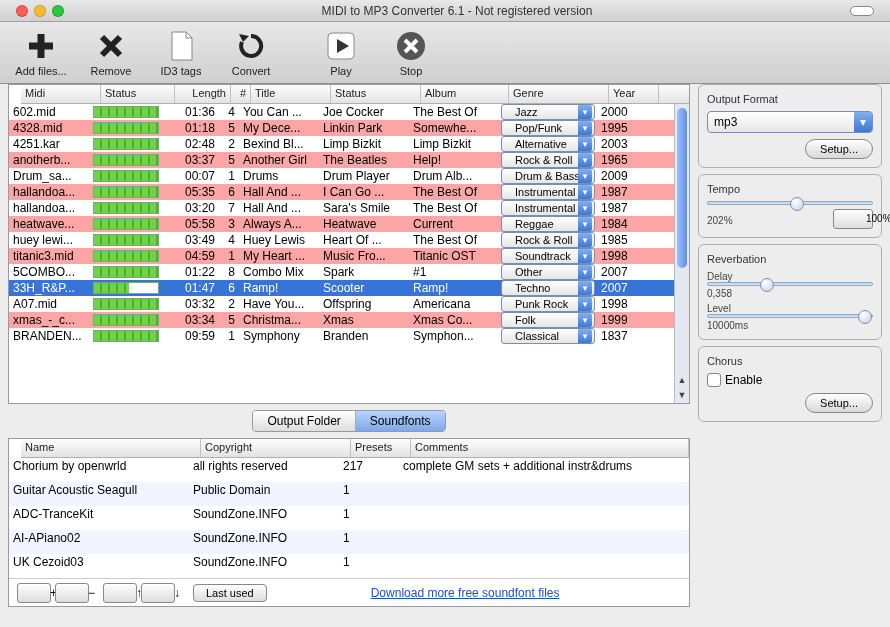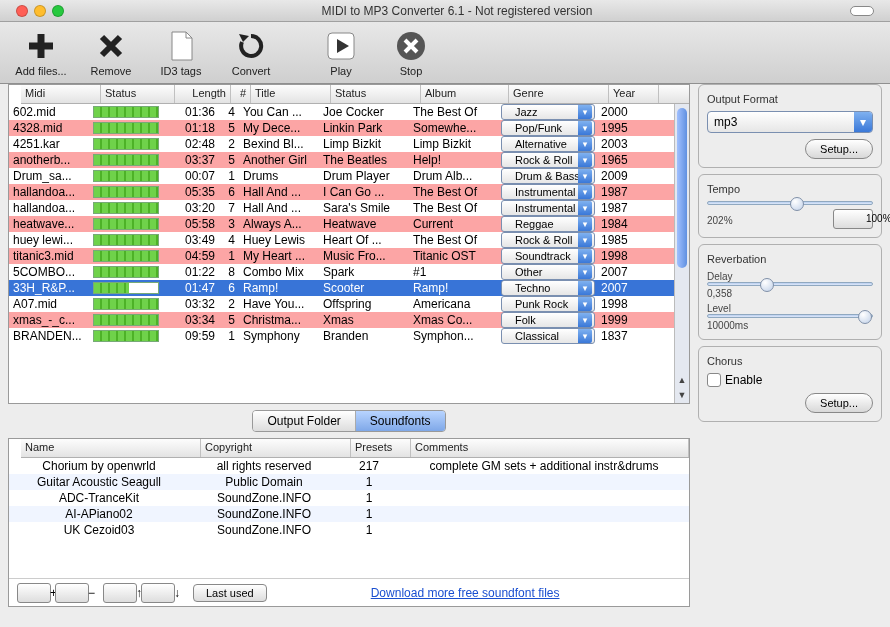--- a/index.html
+++ b/index.html
@@ -43,21 +43,21 @@
 .scroll-v .ar.up{top:auto;bottom:15px} .scroll-v .ar.dn{bottom:0}
 
 .tabs-row { display: flex; justify-content: center; }
 .tabs { display: inline-flex; border: 1px solid #999; border-radius: 4px; overflow: hidden; }
 .tab { padding: 3px 14px; background: linear-gradient(#fff,#ddd); border-right: 1px solid #aaa; cursor: default; font-size: 12px; }
 .tab:last-child { border-right: none; }
 .tab.active { background: linear-gradient(#b8d4ff,#7fa8e8); }
 
 .sf-wrap { border: 1px solid #9a9a9a; background: #fff; flex: 1; display: flex; flex-direction: column; position: relative; }
 .sf-body { flex: 1; overflow-y: scroll; }
-.sf-tr { display: flex; height: 16px; text-align: center; }
+.sf-tr { display: flex; height: 24px; }
 .sf-tr.odd { background: #f0f5ff; }
 .sf-td { padding: 1px 4px; overflow: hidden; white-space: nowrap; font-size: 12px; }
 .s-name{width:180px} .s-copy{width:150px} .s-pre{width:60px} .s-com{flex:1}
 .sf-foot { height: 28px; border-top: 1px solid #ccc; display: flex; align-items: center; padding: 0 8px; gap: 4px; }
 .mini-btn { width: 24px; height: 20px; background: linear-gradient(#fff,#ddd); border: 1px solid #888; border-radius: 3px; text-align: center; line-height: 18px; font-size: 12px; padding-left: 32px; }
 .pill-btn { padding: 2px 12px; background: linear-gradient(#fff,#ddd); border: 1px solid #888; border-radius: 4px; font-size: 11px; }
 .link { color: #1a4fd0; text-decoration: underline; font-size: 12px; margin-left: 100px; }
 
 .group { border: 1px solid #b0b0b0; border-radius: 6px; padding: 8px; background: #ededed; }
 .group-title { font-size: 11px; color: #333; margin-bottom: 6px; }

